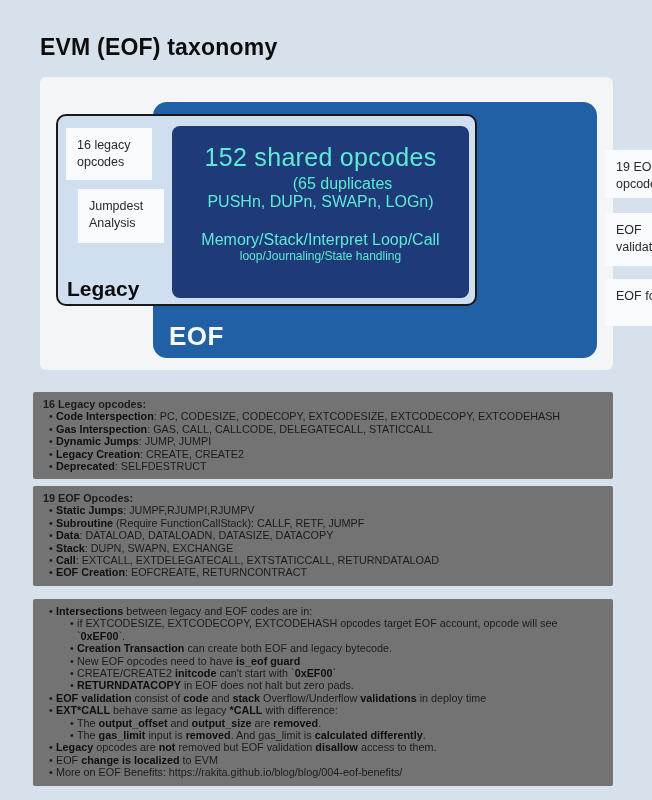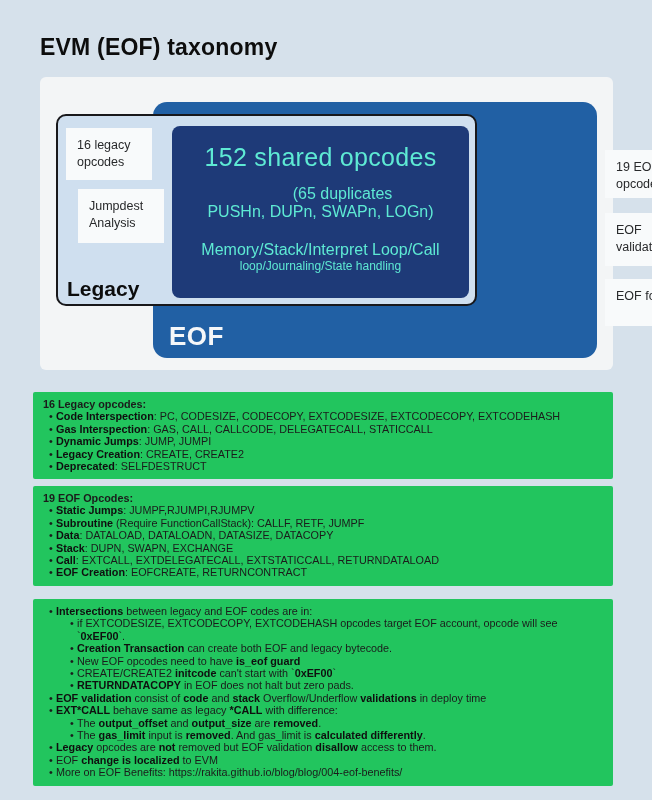--- a/index.html
+++ b/index.html
@@ -46,28 +46,28 @@
   .legacy-card-2 { left:20px;  top:73px; width:86px; height:54px; }
   .eof-card-1 { left:452px; top:48px;  width:94px; height:48px; }
   .eof-card-2 { left:452px; top:111px; width:94px; height:53px; }
   .eof-card-3 { left:452px; top:177px; width:94px; height:47px; }
   .shared-box {
     position:absolute; left:114px; top:10px; width:297px; height:172px;
     background:#1e3a78; border-radius:8px;
     color:#5eead4; text-align:center; padding-top:17px;
   }
   .shared-line1 { font-size:25px; font-weight:400; letter-spacing:0.3px; }
-  .shared-line2 { font-size:16px; margin-top:13px;padding-left:44px; }
+  .shared-line2 { font-size:16px; margin-top:3px;padding-left:44px; }
   .shared-line3 { font-size:16px; }
   .shared-line4 { font-size:16px; margin-top:20px; }
   .shared-line5 { font-size:12px; }
   
   .section {
     position:absolute; left:33px; width:580px;
-    background:#22c55e; border-radius:2px;
+    background:#737373; border-radius:2px;
     padding:6px 10px 7px 10px;
     font-size:10.8px; line-height:12.4px; color:#1b1b1b;
   }
   .sec-1 { top:392px; }
   .sec-2 { top:486px; }
   .sec-3 { top:599px; }
   .sec-heading { font-weight:700; }
   .li { display:flex; }
   .li .dot { flex:0 0 auto; width:10px; text-align:center; }
   .li.l1 { padding-left:3px; }

